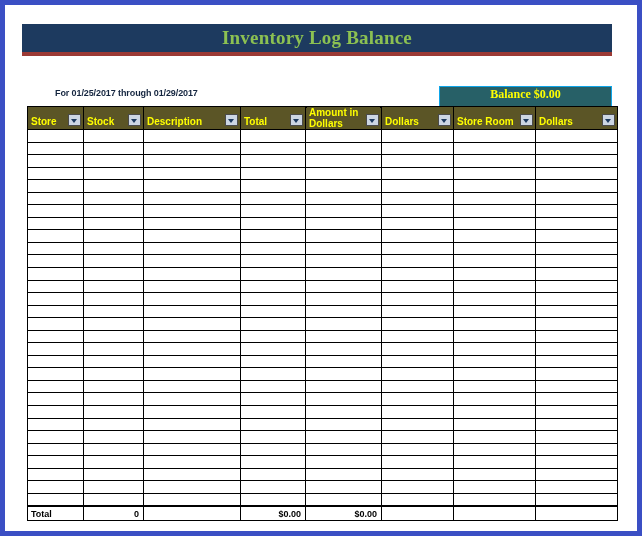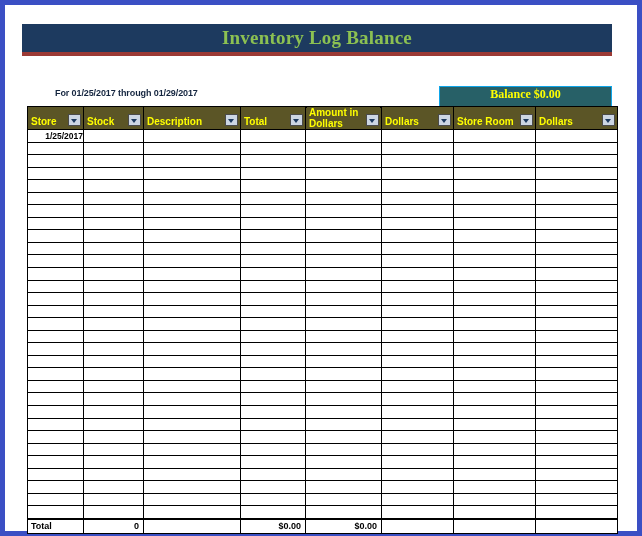--- a/index.html
+++ b/index.html
@@ -247,30 +247,20 @@
             <td><span class="head-label">Total</span><span class="filter-btn"></span></td>
             <td class="tall-head"><div id="amount-riser"></div><span class="head-label">Amount in
 Dollars</span><span class="filter-btn"></span></td>
             <td><span class="head-label">Dollars</span><span class="filter-btn"></span></td>
             <td><span class="head-label">Store Room</span><span class="filter-btn"></span></td>
             <td><span class="head-label">Dollars</span><span class="filter-btn"></span></td>
           </tr>
       </thead>
       <tbody id="table-body">
           <tr>
-            <td class="c-date">1/25/2017</td>
-            <td class="c-num"></td>
-            <td class="c-text"></td>
-            <td class="c-num"></td>
-            <td class="c-num"></td>
-            <td class="c-text"></td>
-            <td class="c-text"></td>
-            <td class="c-num"></td>
-          </tr>
-          <tr>
             <td class="c-date"></td>
             <td class="c-num"></td>
             <td class="c-text"></td>
             <td class="c-num"></td>
             <td class="c-num"></td>
             <td class="c-text"></td>
             <td class="c-text"></td>
             <td class="c-num"></td>
           </tr>
           <tr>

